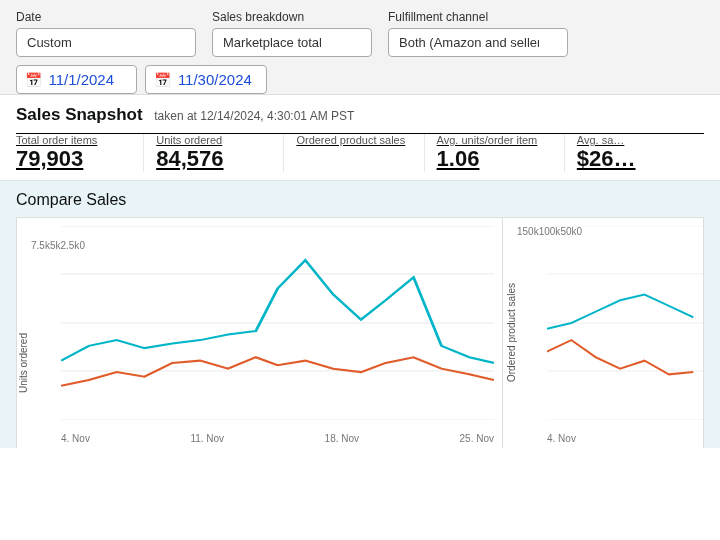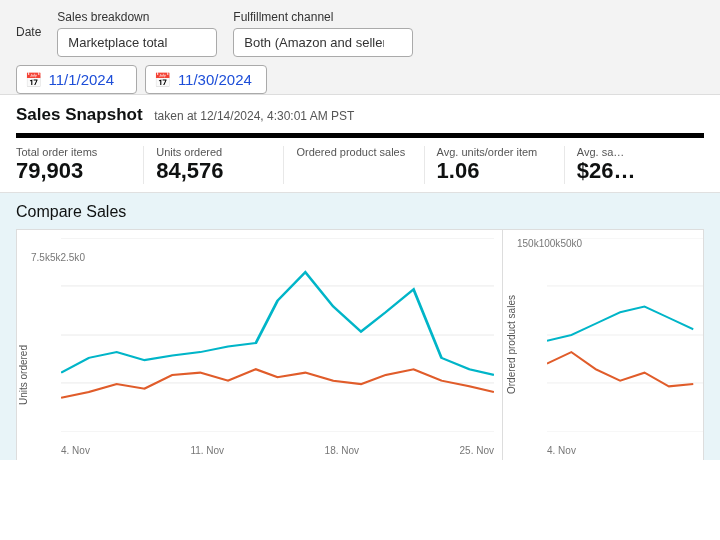--- a/index.html
+++ b/index.html
@@ -89,23 +89,23 @@
     }
     .snapshot-subtitle {
       font-size: 12px;
       color: #555;
       margin-left: 8px;
     }
     .snapshot-metrics {
       display: flex;
       gap: 0;
       margin-top: 8px;
-      border-top: 5px solid #000000;
-      padding-top: 8px;
+      border-top: 1px solid #000000;
       overflow: hidden;
+      text-decoration: underline;
     }
     .metric-item {
       flex: 1;
       padding-right: 12px;
       border-right: 1px solid #e8e8e8;
       margin-right: 12px;
       min-width: 0;
     }
     .metric-item:last-child {
       border-right: none;
@@ -183,20 +183,27 @@
       color: #777;
     }
   </style>
 </head>
 <body>
 
 <div class="filter-bar">
   <div class="filter-row-1">
     <div class="filter-group">
       <label>Date</label>
+      <select class="date-select">
+        <option>Custom</option>
+        <option>Today</option>
+        <option>Yesterday</option>
+        <option>Last 7 days</option>
+        <option>Last 30 days</option>
+      </select>
     </div>
 
     <div class="filter-group">
       <label>Sales breakdown</label>
       <select class="sales-select">
         <option>Marketplace total</option>
         <option>Sales channel</option>
         <option>Product</option>
       </select>
     </div>

